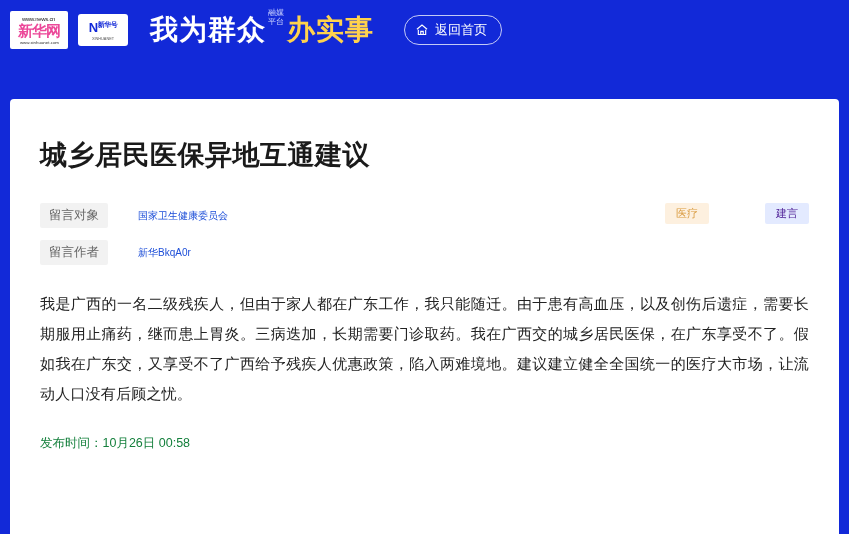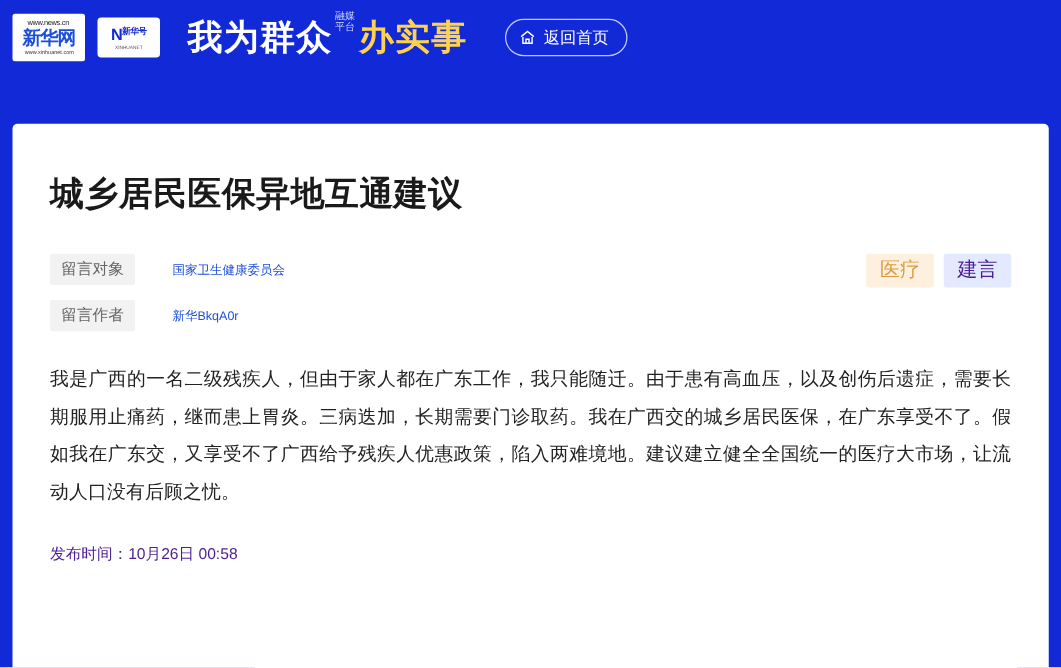--- a/index.html
+++ b/index.html
@@ -40,21 +40,21 @@
     font-size: 7px;
     color: #222;
     letter-spacing: -0.3px;
     line-height: 8px;
     white-space: nowrap;
     transform: scale(0.85);
   }
   .logo-xinhua .lx-main {
     font-weight: bold;
     font-size: 15px;
-    color: #1d4ed8;
+    color: #ec4899;
     line-height: 16px;
     letter-spacing: -1px;
     white-space: nowrap;
   }
   .logo-xinhua .lx-bottom {
     font-size: 5.5px;
     color: #333;
     line-height: 7px;
     white-space: nowrap;
     transform: scale(0.8);
@@ -178,40 +178,41 @@
   }
 
   .tags {
     position: absolute;
     right: 0;
     top: 0;
     display: flex;
     gap: 8px;
   }
   .tag {
-    font-size: 16px;
+    font-size: 11px;
     padding: 3px 11px;
     border-radius: 2px;
+    margin-left: 48px;
   }
   .tag-medical { background: #fdf0df; color: #d99a3e; }
   .tag-advice  { background: #e3eaff; color: #4c1d95; }
 
   .body-text {
     margin-top: 24px;
     font-size: 15px;
     line-height: 30px;
     color: #222;
     text-align: justify;
     letter-spacing: 0.2px;
   }
 
   .publish-time {
     margin-top: 26px;
     font-size: 12.5px;
-    color: #4c1d95;
+    color: #15803d;
   }
 
   .share-wrap {
     display: flex;
     justify-content: center;
     margin-top: 36px;
   }
   .share-btn {
     width: 56px; height: 58px;
     border: 1px solid #d8d8d8;

